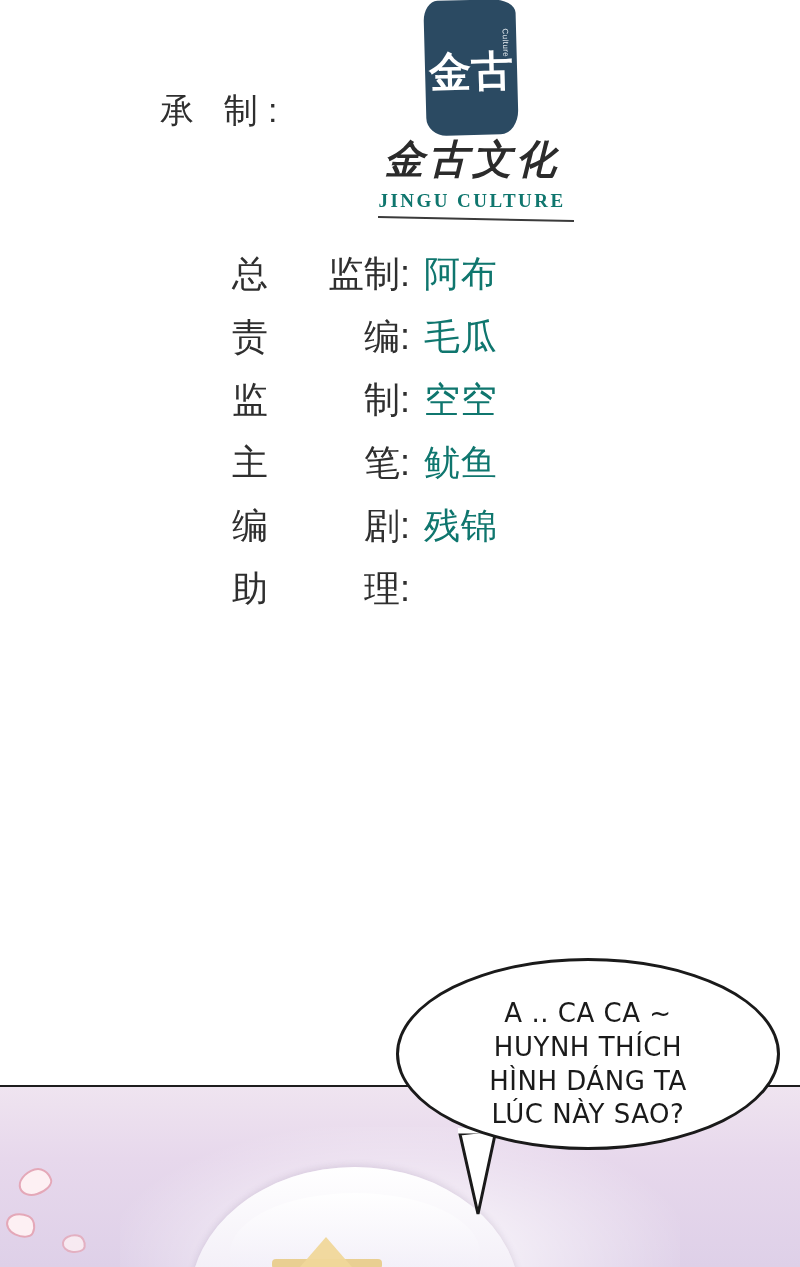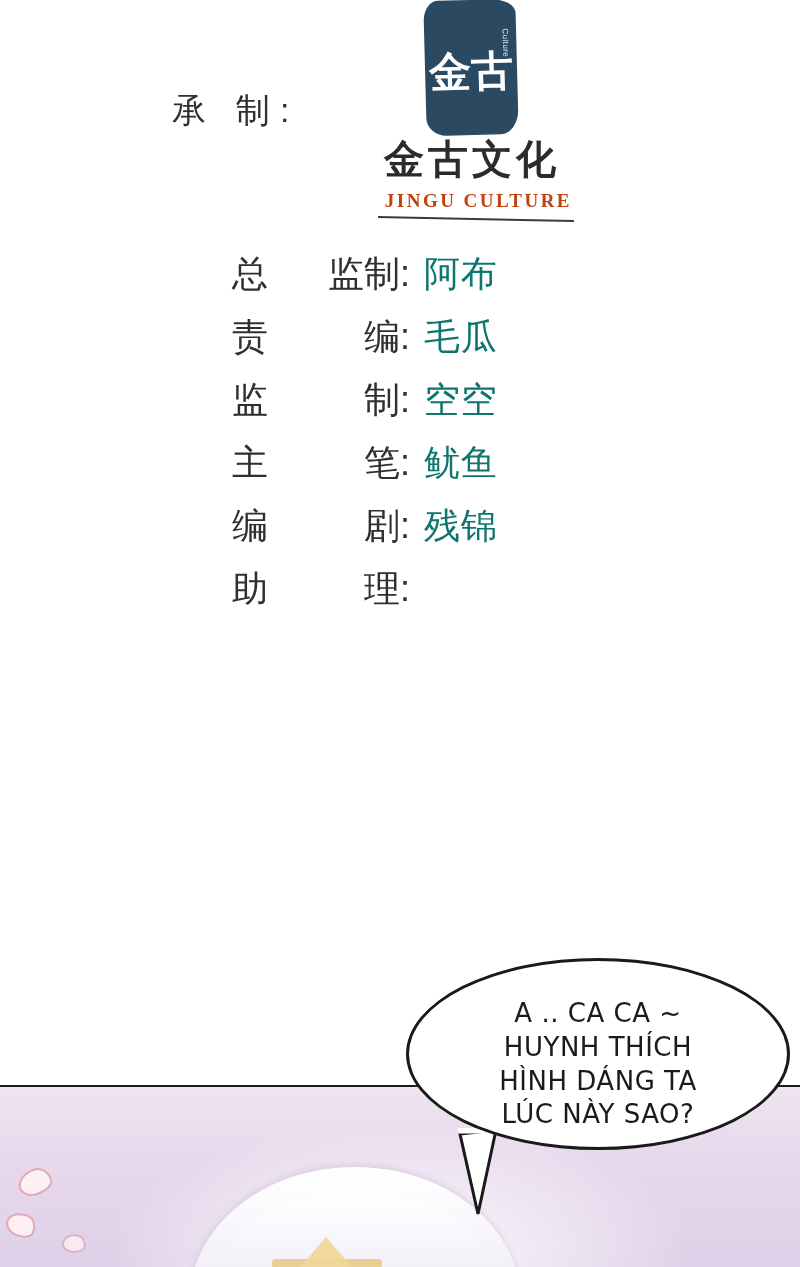--- a/index.html
+++ b/index.html
@@ -27,21 +27,21 @@
 
   .studio-row {
     position: absolute;
     top: 70px;
     left: 0;
     width: 800px;
     height: 150px;
   }
   .studio-label {
     position: absolute;
-    left: 172px;
+    left: 160px;
     top: 18px;
     font-size: 34px;
     letter-spacing: 0.30em;
     color: #2f2f2f;
     white-space: nowrap;
   }
 
   
   .logo-seal {
     position: absolute;
@@ -80,30 +80,31 @@
     position: absolute;
     left: 372px;
     top: 62px;
     width: 200px;
     text-align: center;
     font-size: 40px;
     font-weight: bold;
     letter-spacing: 0.10em;
     color: #2b2b2b;
     font-family: "DejaVu Sans", sans-serif;
+    font-style: italic;
   }
   .logo-latin {
     position: absolute;
     left: 372px;
     top: 120px;
     width: 200px;
-    text-align: right;
+    text-align: center;
     font-size: 19px;
     letter-spacing: 0.13em;
-    color: #c2410c;
+    color: #0f766e;
     font-family: "Liberation Serif", serif;
     font-weight: bold;
   }
   .logo-underline {
     position: absolute;
     left: 378px;
     top: 148px;
     width: 196px;
     height: 2px;
     background: #3a3a3a;
@@ -209,21 +210,21 @@
     bottom: -2px;
     width: 110px;
     height: 10px;
     background: #e9cf92;
     border-radius: 4px;
   }
 
   
   .balloon {
     position: absolute;
-    left: 406px;
+    left: 396px;
     top: 958px;
     width: 378px;
     height: 186px;
     background: #ffffff;
     border: 3px solid #1a1a1a;
     border-radius: 50% / 50%;
     z-index: 5;
   }
   .balloon-text {
     position: absolute;

